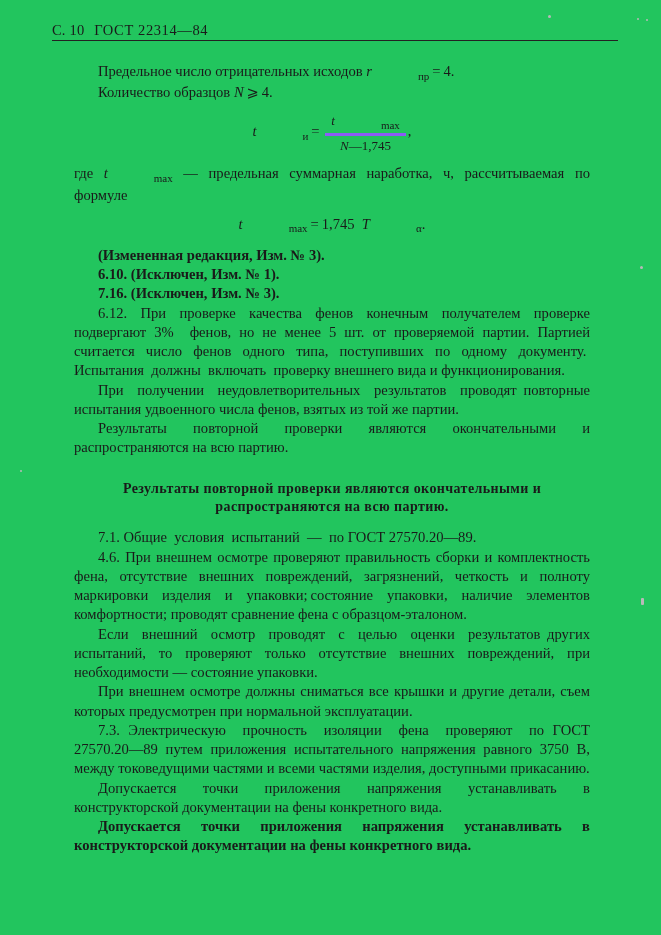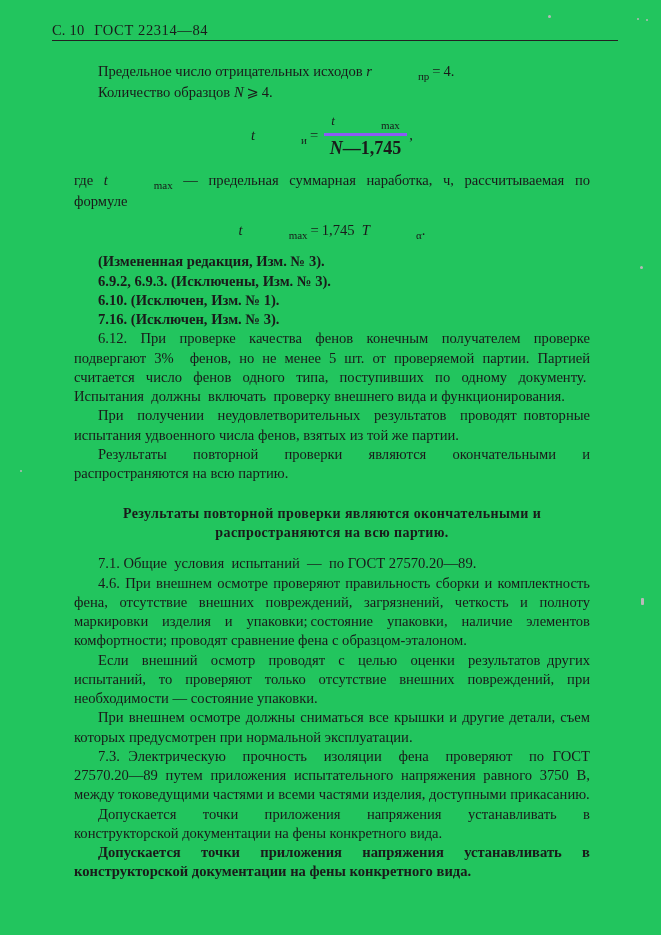--- a/index.html
+++ b/index.html
@@ -82,22 +82,21 @@
   }
   .frac .num {
     display: block;
     border-bottom: 3px solid #8b5cf6;
     padding: 0 6px 1px 6px;
     font-size: 13px;
   }
   .frac .den {
     display: block;
     padding: 1px 6px 0 6px;
-    font-size: 18px;
-    font-weight: bold;
+    font-size: 13px;
   }
   .itl { font-style: italic; }
   .sub {
     font-size: 11px;
     vertical-align: -0.32em;
     padding-left: 46px;
   }
   .sect-title {
     text-align: center;
     font-weight: bold;
@@ -143,21 +142,20 @@
 
     <p class="noind">
       где <span class="itl">t</span><span class="sub">max</span> — предельная суммарная наработка, ч, рассчитываемая по формуле
     </p>
 
     <div class="formula">
       <span class="itl">t</span><span class="sub">max</span> = 1,745&nbsp; <span class="itl">T</span><span class="sub">α</span>.
     </div>
 
     <p class="ind bold">(Измененная редакция, Изм. № 3).</p>
-    <p class="ind bold">6.9.2, 6.9.3. (Исключены, Изм. № 3).</p>
     <p class="ind bold">6.10. (Исключен, Изм. № 1).</p>
     <p class="ind bold">7.16. (Исключен, Изм. № 3).</p>
 
     <p class="ind">
       6.12. При проверке качества фенов конечным получателем проверке подвергают 3%&nbsp; фенов, но не менее 5 шт. от проверяемой
       партии. Партией считается число фенов одного типа, поступивших по одному документу.&nbsp; Испытания&nbsp; должны&nbsp;
       включать&nbsp; проверку внешнего вида и функционирования.
     </p>
     <p class="ind">
       При&nbsp; получении&nbsp; неудовлетворительных&nbsp; результатов&nbsp; проводят повторные испытания удвоенного числа фенов, взятых из той же

